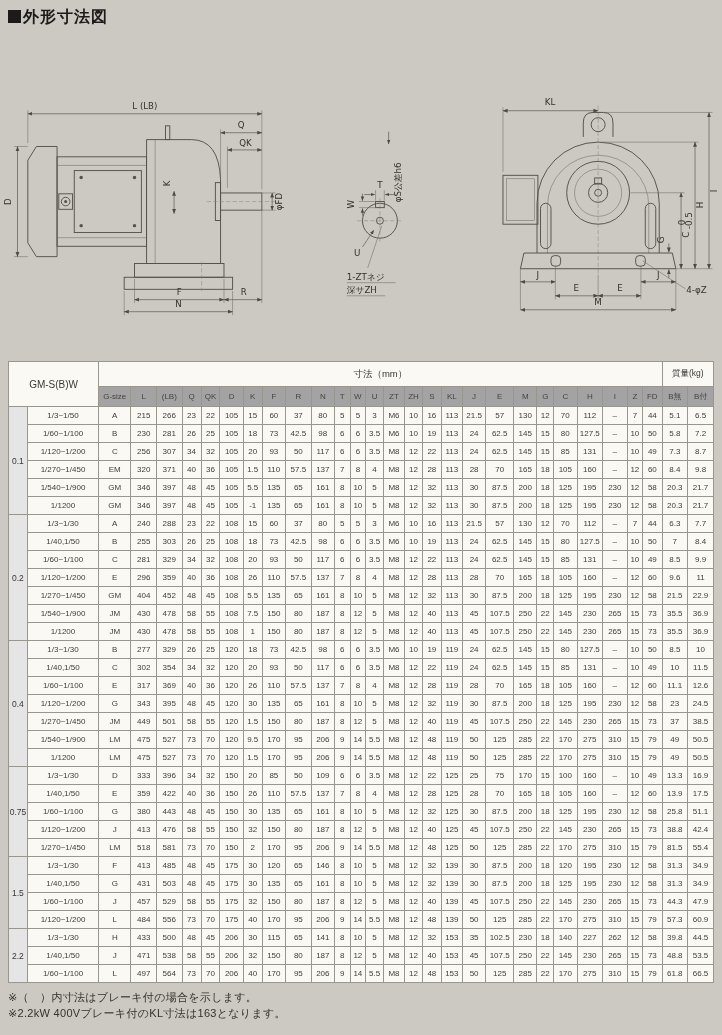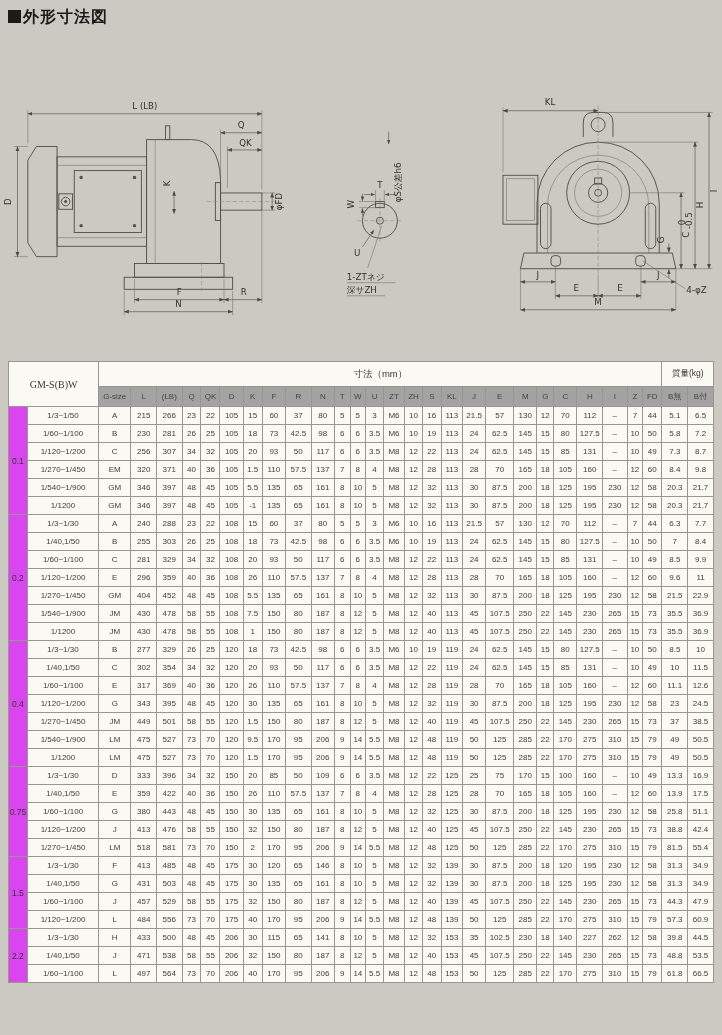--- a/index.html
+++ b/index.html
@@ -14,25 +14,25 @@
   .geo{stroke:#54524c;fill:none;stroke-width:1.1;}
   .thin{stroke:#6a685f;fill:none;stroke-width:.6;}
   .cl{stroke:#8a877c;stroke-width:.6;stroke-dasharray:5 2.5;fill:none;}
   .dim{stroke:#4a4a46;stroke-width:.7;fill:none;}
   .dot{fill:#54524c;stroke:none;}
   text.dl{font-size:10px;fill:#34322c;font-family:"DejaVu Sans",sans-serif;}
   .tablewrap{padding:4px 8px 0 8px;}
   table{border-collapse:collapse;table-layout:fixed;width:706px;border:1.6px solid #504e48;background:#faf9f4;}
   th,td{border:1px solid #98968f;font-size:8px;font-weight:normal;text-align:center;vertical-align:middle;
         padding:0;white-space:nowrap;overflow:hidden;color:#3e3d39;height:17px;}
-  th.corner{font-size:10px;color:#3a3935;font-family:Liberation Serif, serif;}
+  th.corner{font-size:10px;color:#3a3935;}
   th.banner{font-size:9.5px;height:24px;color:#3a3935;}
   th.mass-banner{font-size:8.5px;}
   th.colh{height:19px;background:#a3a3a3;color:#45443f;}
-  td.kw{background:#d946ef;font-size:8.5px;color:#383733;}
+  td.kw{background:#e5e5e5;font-size:8.5px;color:#383733;}
   td.ratio{font-size:8px;}
   tr.group-start td{border-top:1.5px solid #55534e;}
   .notes{padding:6px 0 0 8px;}
   .note-line{font-size:11px;color:#33322e;line-height:16px;letter-spacing:.3px;}
 </style>
 </head>
 <body>
 
 <div class="page">
 
@@ -1264,14 +1264,18 @@
             <td class="val">310</td>
             <td class="val">15</td>
             <td class="val">79</td>
             <td class="val">61.8</td>
             <td class="val">66.5</td>
           </tr>
         </tbody>
     </table>
   </div>
 
+  <div class="notes">
+    <div class="note-line">※（　）内寸法はブレーキ付の場合を示します。</div>
+    <div class="note-line">※2.2kW 400Vブレーキ付のKL寸法は163となります。</div>
+  </div>
 
 </div>
 
 </body></html>

